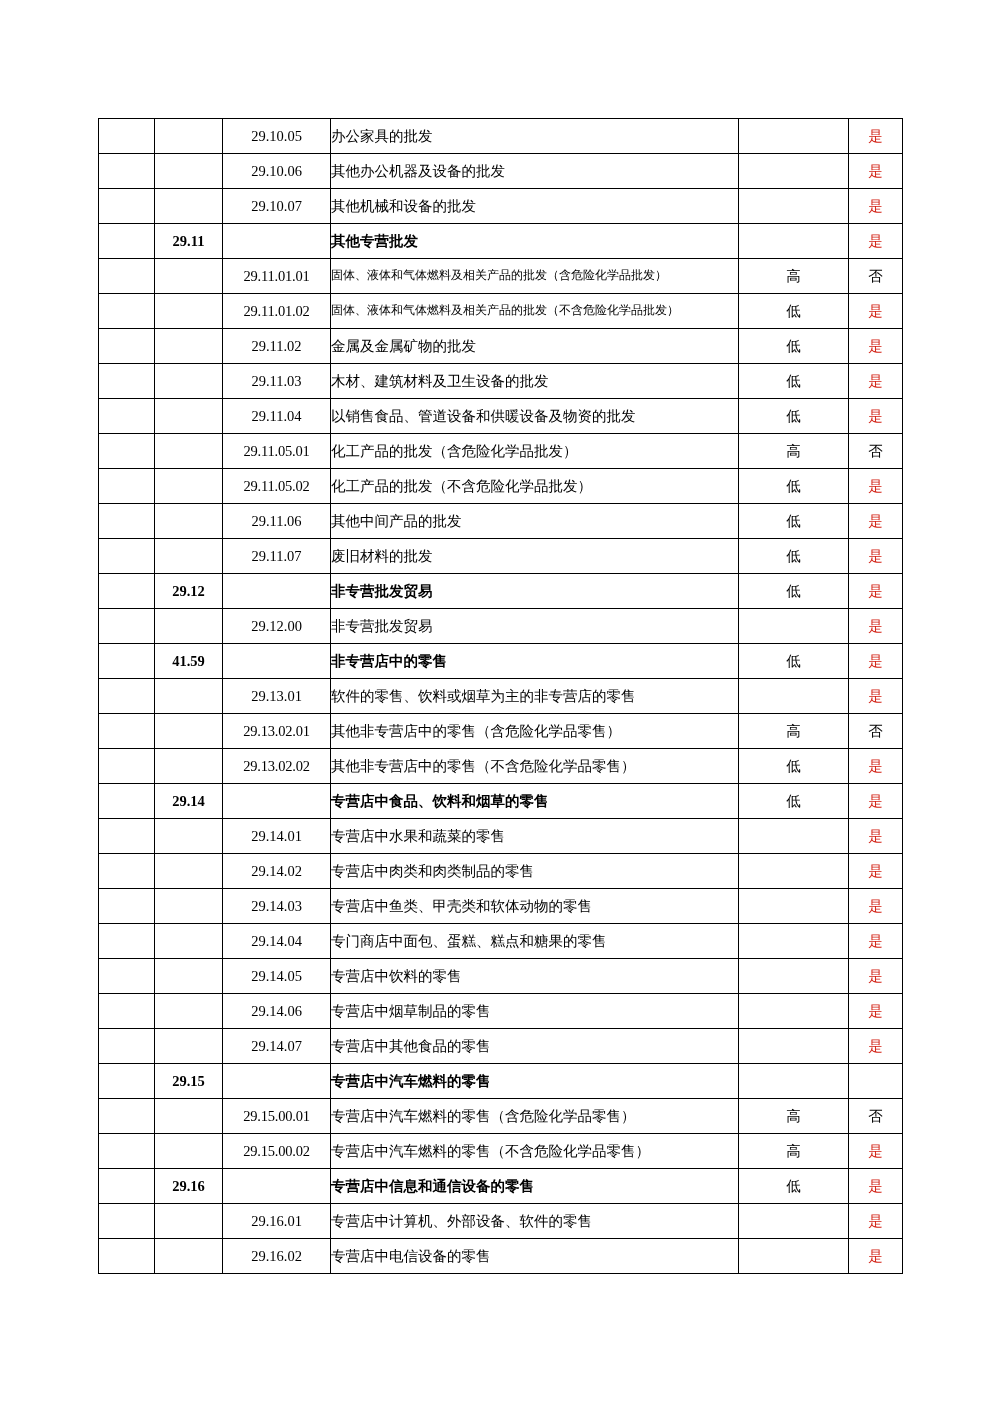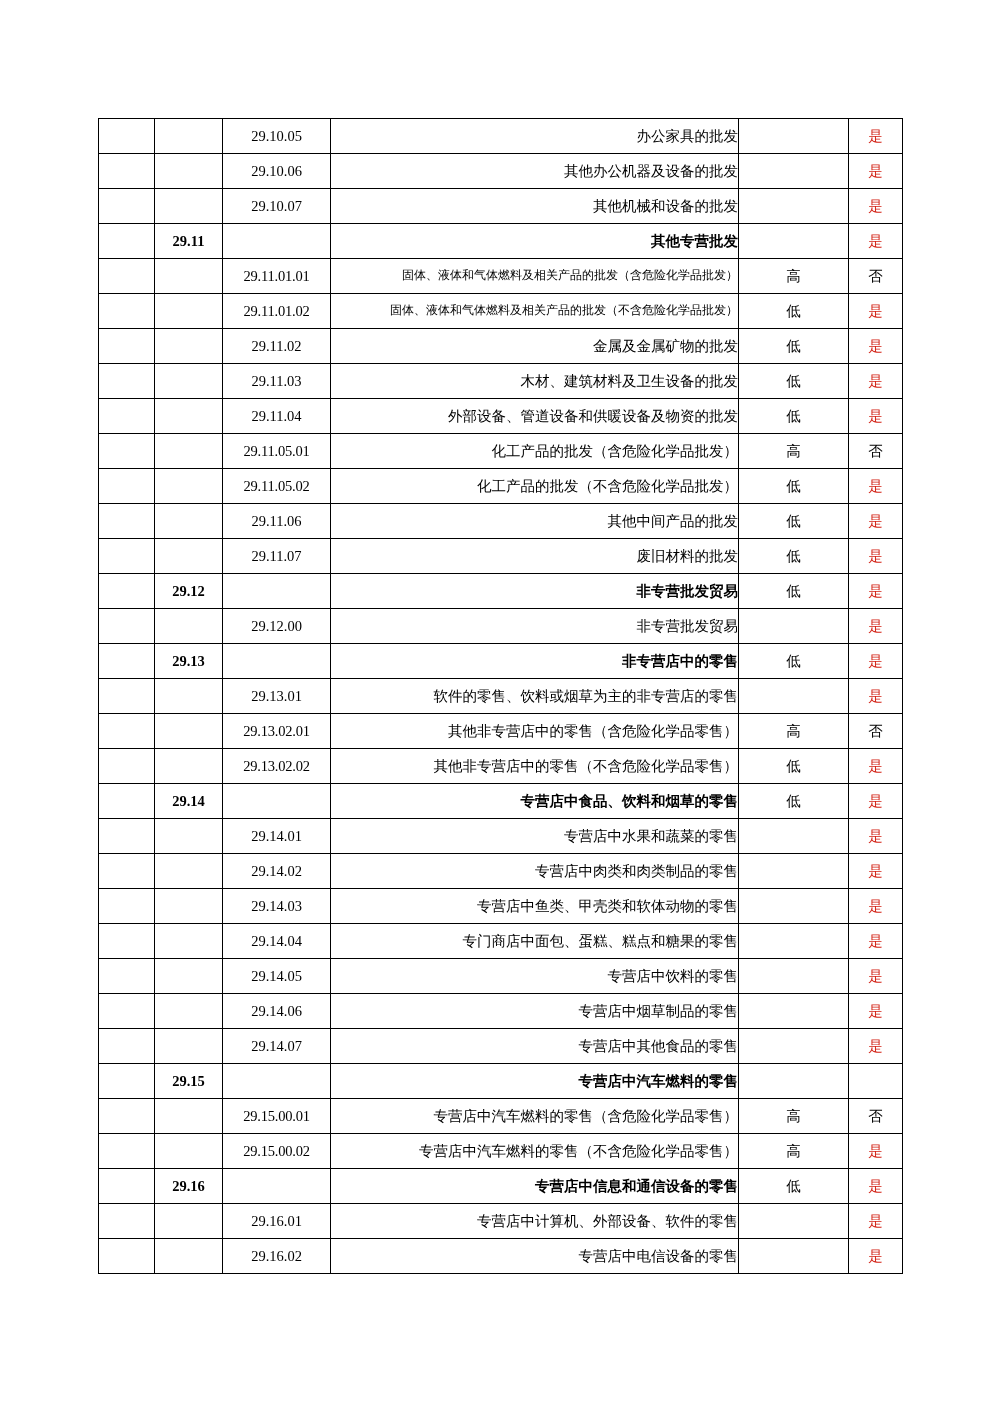--- a/index.html
+++ b/index.html
@@ -44,21 +44,21 @@
 
   .cell-code {
     text-align: center;
     font-family: "Liberation Serif", serif;
   }
   .cell-code.bold {
     font-weight: bold;
     text-align: center;
   }
   .cell-name {
-    text-align: right;
+    text-align: left;
     padding-left: 6px;
     padding-right: 4px;
   }
   .cell-name.bold {
     font-weight: bold;
     margin-left: 38px;
   }
   .cell-risk {
     text-align: center;
   }
@@ -161,21 +161,21 @@
           <td class="cell-code"></td>
           <td class="cell-code">29.11.03</td>
           <td class="cell-name">木材、建筑材料及卫生设备的批发</td>
           <td class="cell-risk">低</td>
           <td class="cell-flag">是</td>
         </tr>
         <tr>
           <td class="cell-code"></td>
           <td class="cell-code"></td>
           <td class="cell-code">29.11.04</td>
-          <td class="cell-name">外部设备、管道设备和供暖设备及物资的批发</td>
+          <td class="cell-name">以销售食品、管道设备和供暖设备及物资的批发</td>
           <td class="cell-risk">低</td>
           <td class="cell-flag">是</td>
         </tr>
         <tr>
           <td class="cell-code"></td>
           <td class="cell-code"></td>
           <td class="cell-code small-code">29.11.05.01</td>
           <td class="cell-name">化工产品的批发（含危险化学品批发）</td>
           <td class="cell-risk">高</td>
           <td class="cell-flag no">否</td>
@@ -215,21 +215,21 @@
         <tr>
           <td class="cell-code"></td>
           <td class="cell-code"></td>
           <td class="cell-code">29.12.00</td>
           <td class="cell-name">非专营批发贸易</td>
           <td class="cell-risk"></td>
           <td class="cell-flag">是</td>
         </tr>
         <tr>
           <td class="cell-code"></td>
-          <td class="cell-code bold">29.13</td>
+          <td class="cell-code bold">41.59</td>
           <td class="cell-code"></td>
           <td class="cell-name bold">非专营店中的零售</td>
           <td class="cell-risk">低</td>
           <td class="cell-flag">是</td>
         </tr>
         <tr>
           <td class="cell-code"></td>
           <td class="cell-code"></td>
           <td class="cell-code">29.13.01</td>
           <td class="cell-name">软件的零售、饮料或烟草为主的非专营店的零售</td>

